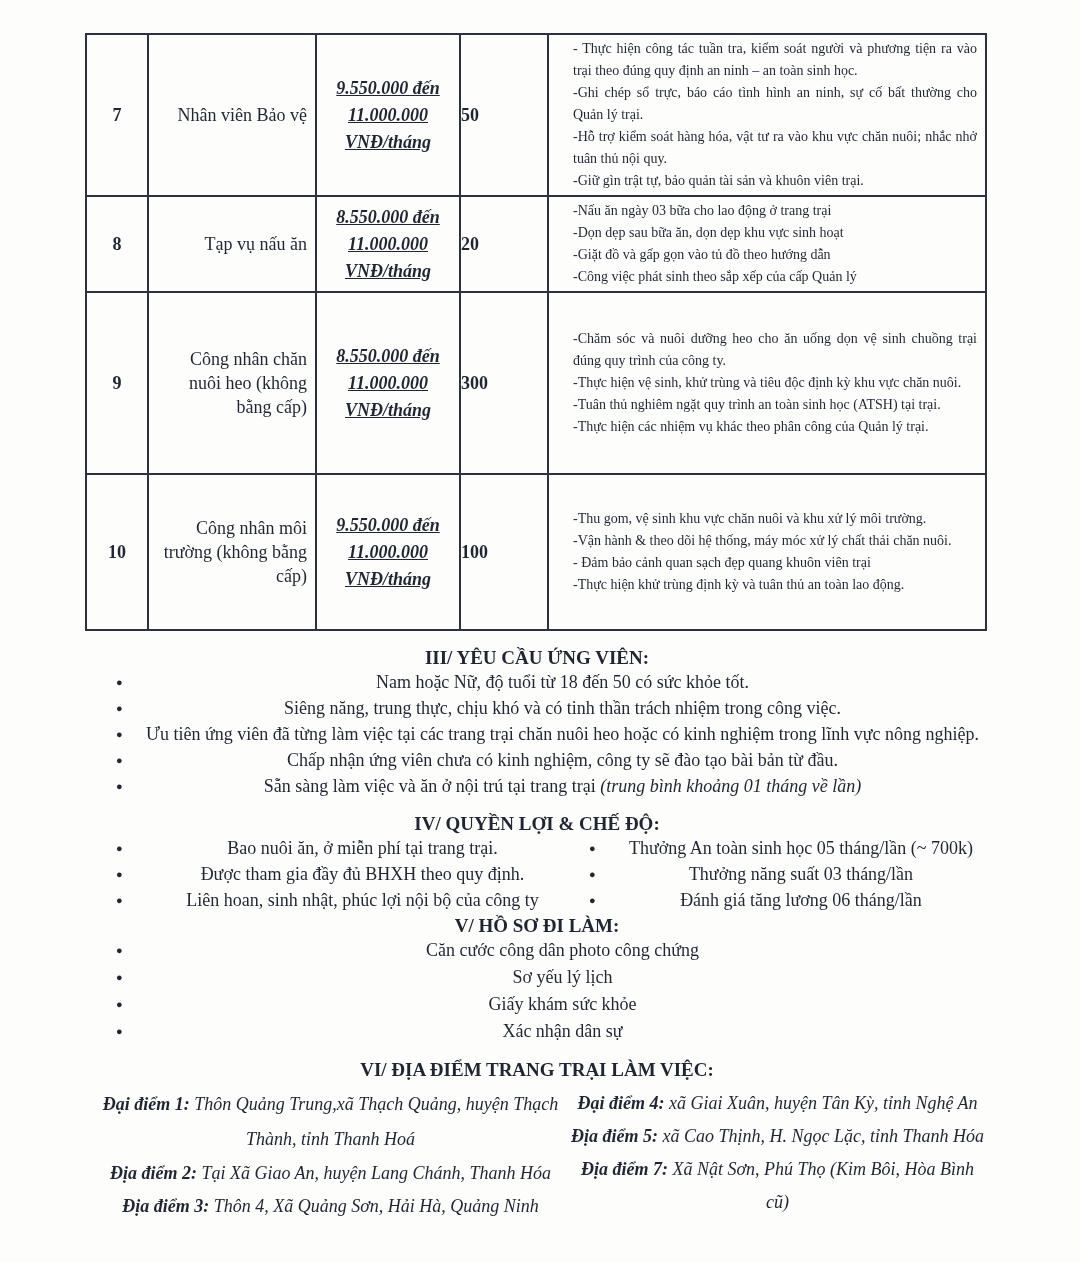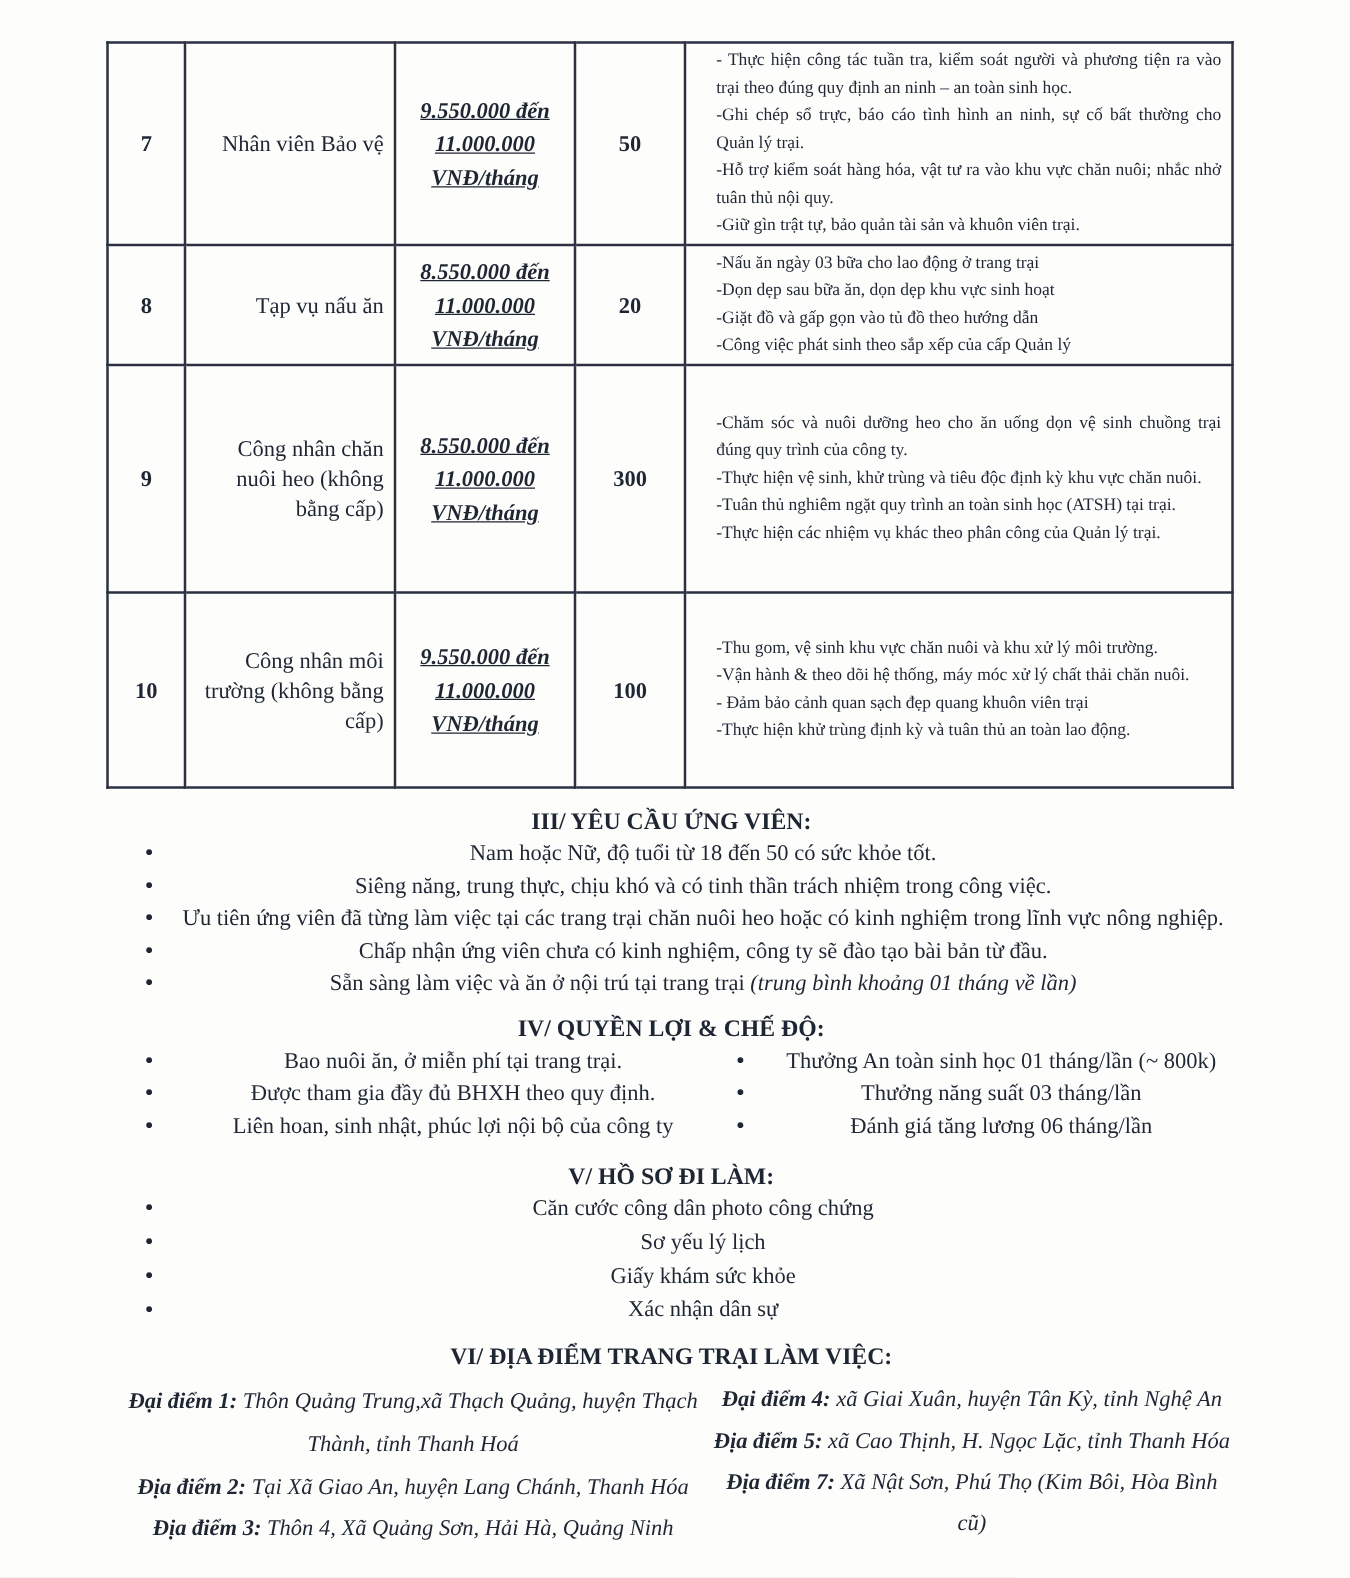--- a/index.html
+++ b/index.html
@@ -16,21 +16,21 @@
   
   table.job-table { width:900px; border-collapse:collapse; table-layout:fixed; }
   table.job-table td { border:2px solid #2b3140; vertical-align:middle; }
   tr.h7  { height:160px; }
   tr.h8  { height:92px;  }
   tr.h9  { height:182px; }
   tr.h10 { height:156px; }
   .c-no     { text-align:center; font-weight:bold; font-size:18px; }
   .c-title  { text-align:right; font-size:18px; padding:2px 8px; line-height:1.35; }
   .c-salary { text-align:center; font-weight:bold; font-style:italic; font-size:18px; line-height:1.5; padding:2px 4px;text-decoration:underline; }
-  .c-qty    { text-align:center; font-weight:bold; font-size:18px; }
+  .c-qty    { text-align:left; font-weight:bold; font-size:18px; }
   .c-desc   { font-size:14px; padding:3px 8px 3px 24px; }
   .c-desc p { text-align:justify; line-height:22px; }
   
   .heading { font-weight:bold; font-size:19px; margin-left:4px; }
   .sec { margin-top:12px;text-align:center; }
   ul.bullets { list-style:none; font-size:18px; }
   ul.bullets li { position:relative; padding-left:55px; line-height:26px; }
   ul.bullets li::before { content:"●"; position:absolute; left:31px; top:0; font-size:11px; line-height:26px; }
   ul.bullets.tight li { line-height:27px; }
   .note-italic { font-style:italic; }
@@ -144,29 +144,29 @@
     <div class="two-col">
       <div class="col-left">
         <ul class="bullets">
           <li>Bao nuôi ăn, ở miễn phí tại trang trại.</li>
           <li>Được tham gia đầy đủ BHXH theo quy định.</li>
           <li>Liên hoan, sinh nhật, phúc lợi nội bộ của công ty</li>
         </ul>
       </div>
       <div class="col-right">
         <ul class="bullets">
-          <li>Thưởng An toàn sinh học 01 tháng/lần (~ 800k)</li>
+          <li>Thưởng An toàn sinh học 05 tháng/lần (~ 700k)</li>
           <li>Thưởng năng suất 03 tháng/lần</li>
           <li>Đánh giá tăng lương 06 tháng/lần</li>
         </ul>
       </div>
     </div>
   </div>
 
-  <div class="sec" style="margin-top:18px">
+  <div class="sec" style="margin-top:2px">
     <div class="heading">V/ HỒ SƠ ĐI LÀM:</div>
     <ul class="bullets tight">
       <li>Căn cước công dân photo công chứng</li>
       <li>Sơ yếu lý lịch</li>
       <li>Giấy khám sức khỏe</li>
       <li>Xác nhận dân sự</li>
     </ul>
   </div>
 
   <div class="sec" style="margin-top:14px">

